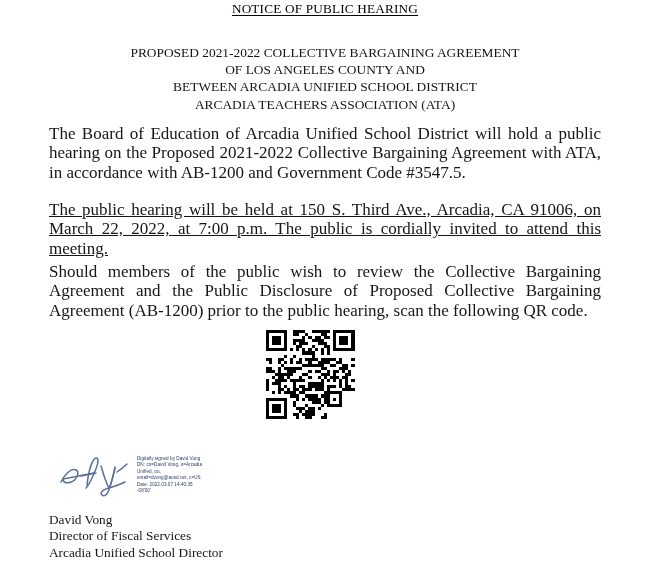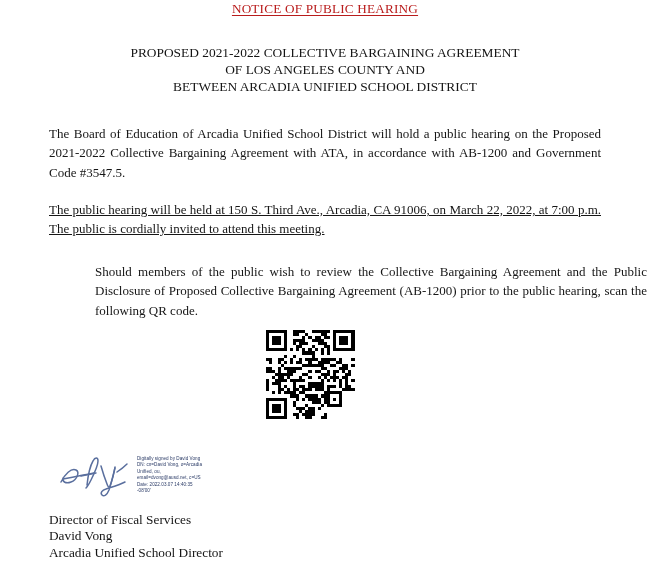--- a/index.html
+++ b/index.html
@@ -25,21 +25,21 @@
 
   
   .notice-heading {
     position: absolute;
     top: 1px;
     left: 0;
     width: 650px;
     text-align: center;
     font-size: 13.2px;
     letter-spacing: 0.2px;
-    color: #b91c1c;
+    color: #000000;
   }
   .notice-heading span {
     text-decoration: underline;
     text-underline-offset: 2px;
   }
 
   
   .title-block {
     position: absolute;
     top: 44px;
@@ -54,27 +54,27 @@
     white-space: nowrap;
   }
 
   
   .body-text {
     position: absolute;
     left: 49px;
     width: 552px;
     text-align: justify;
     text-justify: inter-word;
-    font-size: 13px;
+    font-size: 17px;
     line-height: 19.4px;
     color: #161616;
   }
   #para-1 { top: 124px; }
   #para-2 { top: 200px; text-decoration: underline; }
-  #para-3 { top: 262px; margin-left: 46px; }
+  #para-3 { top: 262px; }
 
   
   .qr-wrap {
     position: absolute;
     left: 264px;
     top: 330px;
     width: 92px;
     height: 89px;
   }
   .qr-wrap svg {
@@ -135,20 +135,21 @@
 <div class="page">
 
   <div class="notice-heading">
     <span>NOTICE OF PUBLIC HEARING</span>
   </div>
 
   <div class="title-block">
     <div>PROPOSED 2021-2022 COLLECTIVE BARGAINING AGREEMENT</div>
     <div>OF LOS ANGELES COUNTY AND</div>
     <div>BETWEEN ARCADIA UNIFIED SCHOOL DISTRICT</div>
+    <div>ARCADIA TEACHERS ASSOCIATION (ATA)</div>
   </div>
 
   <div class="body-text" id="para-1">The Board of Education of Arcadia Unified School District will hold a public hearing on the Proposed 2021-2022 Collective Bargaining Agreement with ATA, in accordance with AB-1200 and Government Code #3547.5.</div>
   <div class="body-text" id="para-2">The public hearing will be held at 150 S. Third Ave., Arcadia, CA 91006, on March 22, 2022, at 7:00 p.m.  The public is cordially invited to attend this meeting.</div>
   <div class="body-text" id="para-3">Should members of the public wish to review the Collective Bargaining Agreement and the Public Disclosure of Proposed Collective Bargaining Agreement (AB-1200) prior to the public hearing, scan the following QR code.</div>
 
   <div class="qr-wrap">
     <svg viewBox="0 0 29 29" xmlns="http://www.w3.org/2000/svg" shape-rendering="crispEdges">
       <rect x="0" y="0" width="29" height="29" fill="#ffffff"></rect>
       <g fill="#000000" id="qr-modules">
@@ -364,18 +365,18 @@
       <div>Digitally signed by David Vong</div>
       <div>DN: cn=David Vong, o=Arcadia</div>
       <div>Unified, ou,</div>
       <div>email=dvong@ausd.net, c=US</div>
       <div>Date: 2022.03.07 14:40:35</div>
       <div>-08'00'</div>
     </div>
   </div>
 
   <div class="sig-block">
+    <div>David Vong</div>
     <div>Director of Fiscal Services</div>
-    <div>David Vong</div>
     <div>Arcadia Unified School Director</div>
   </div>
 
 </div>
 
 </body></html>

